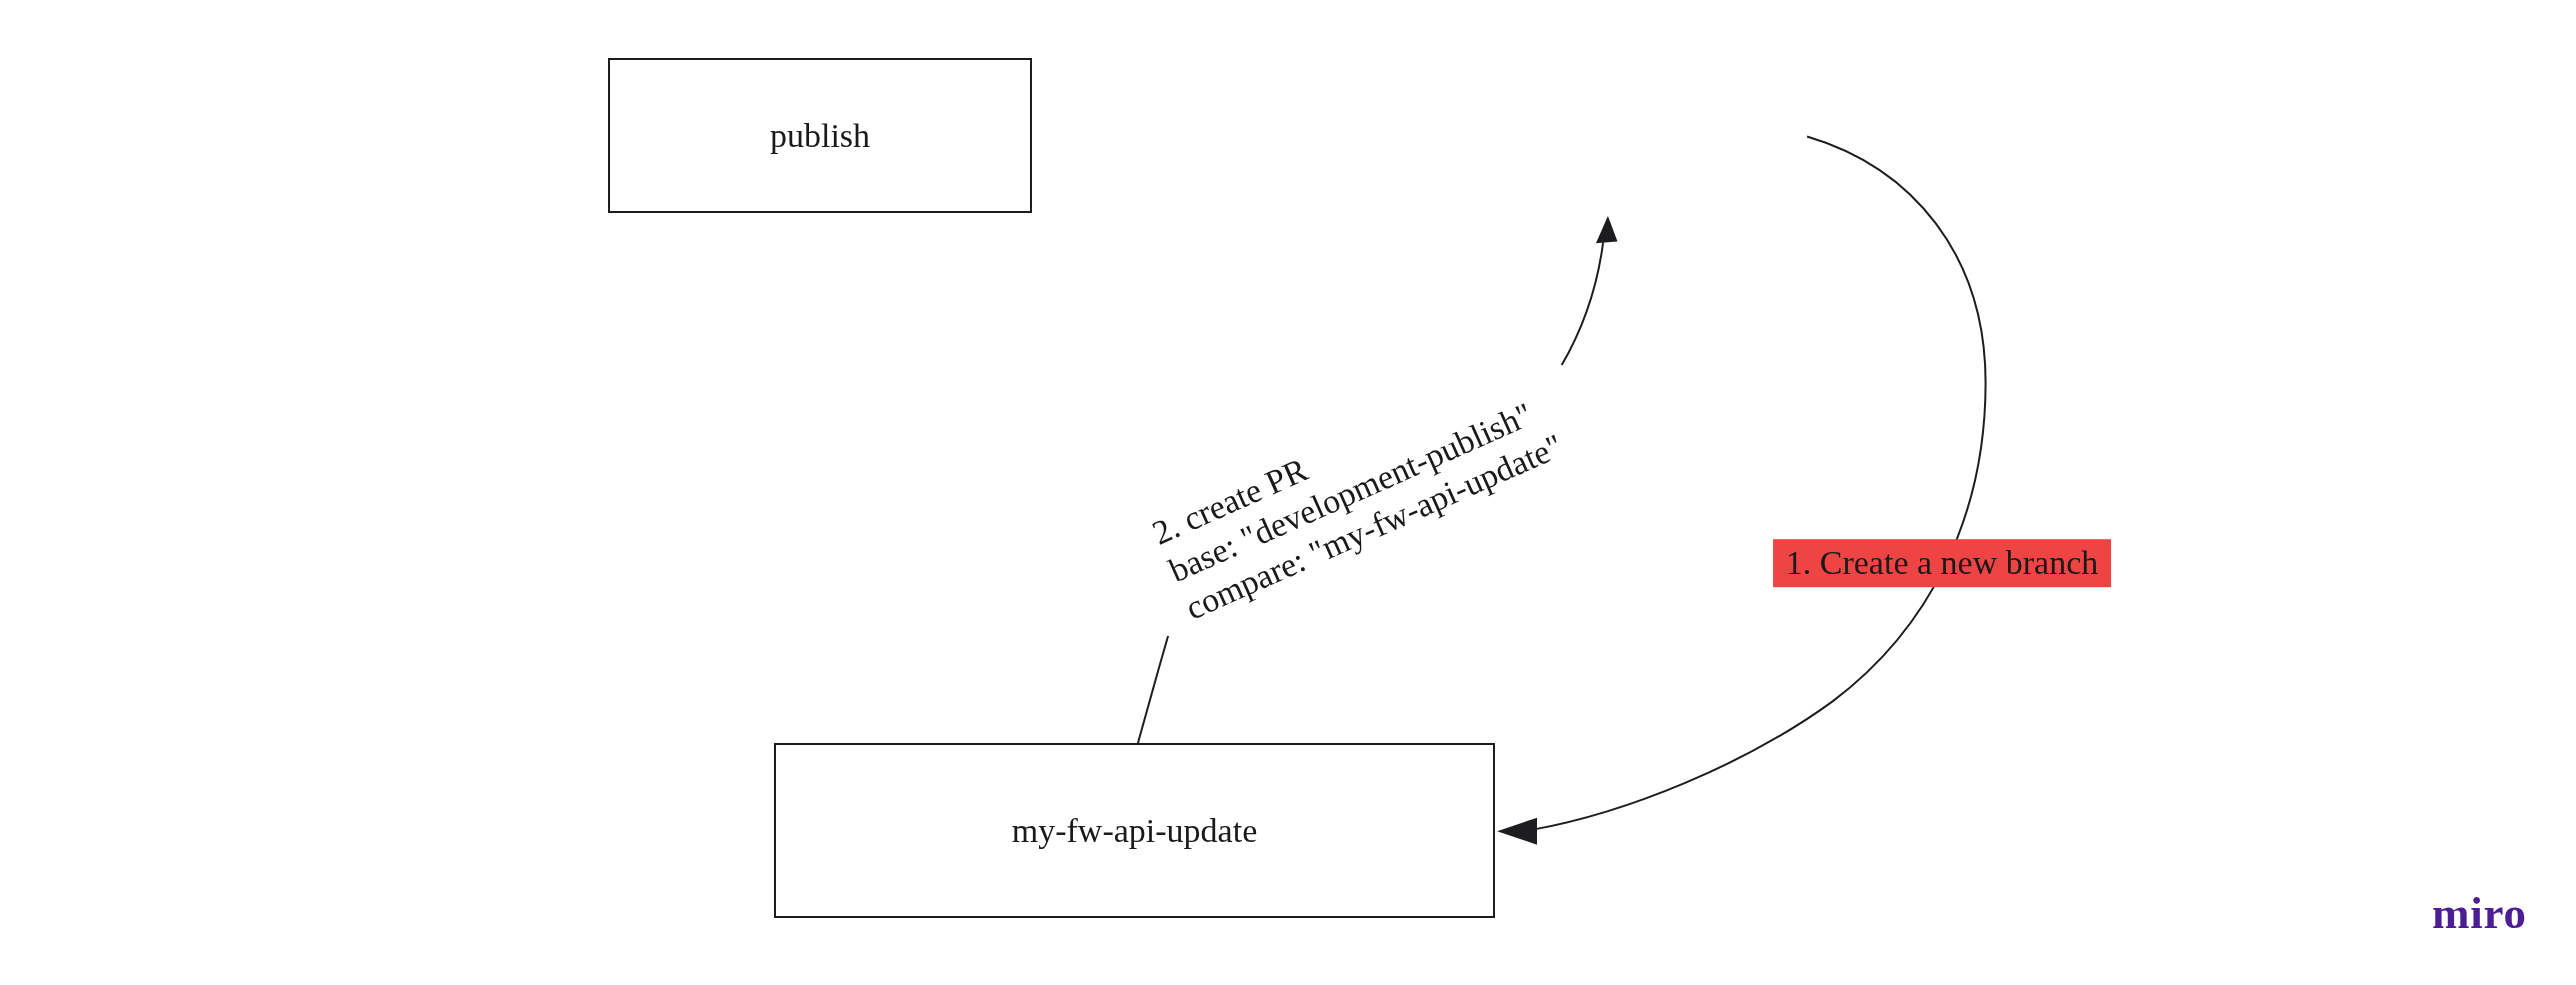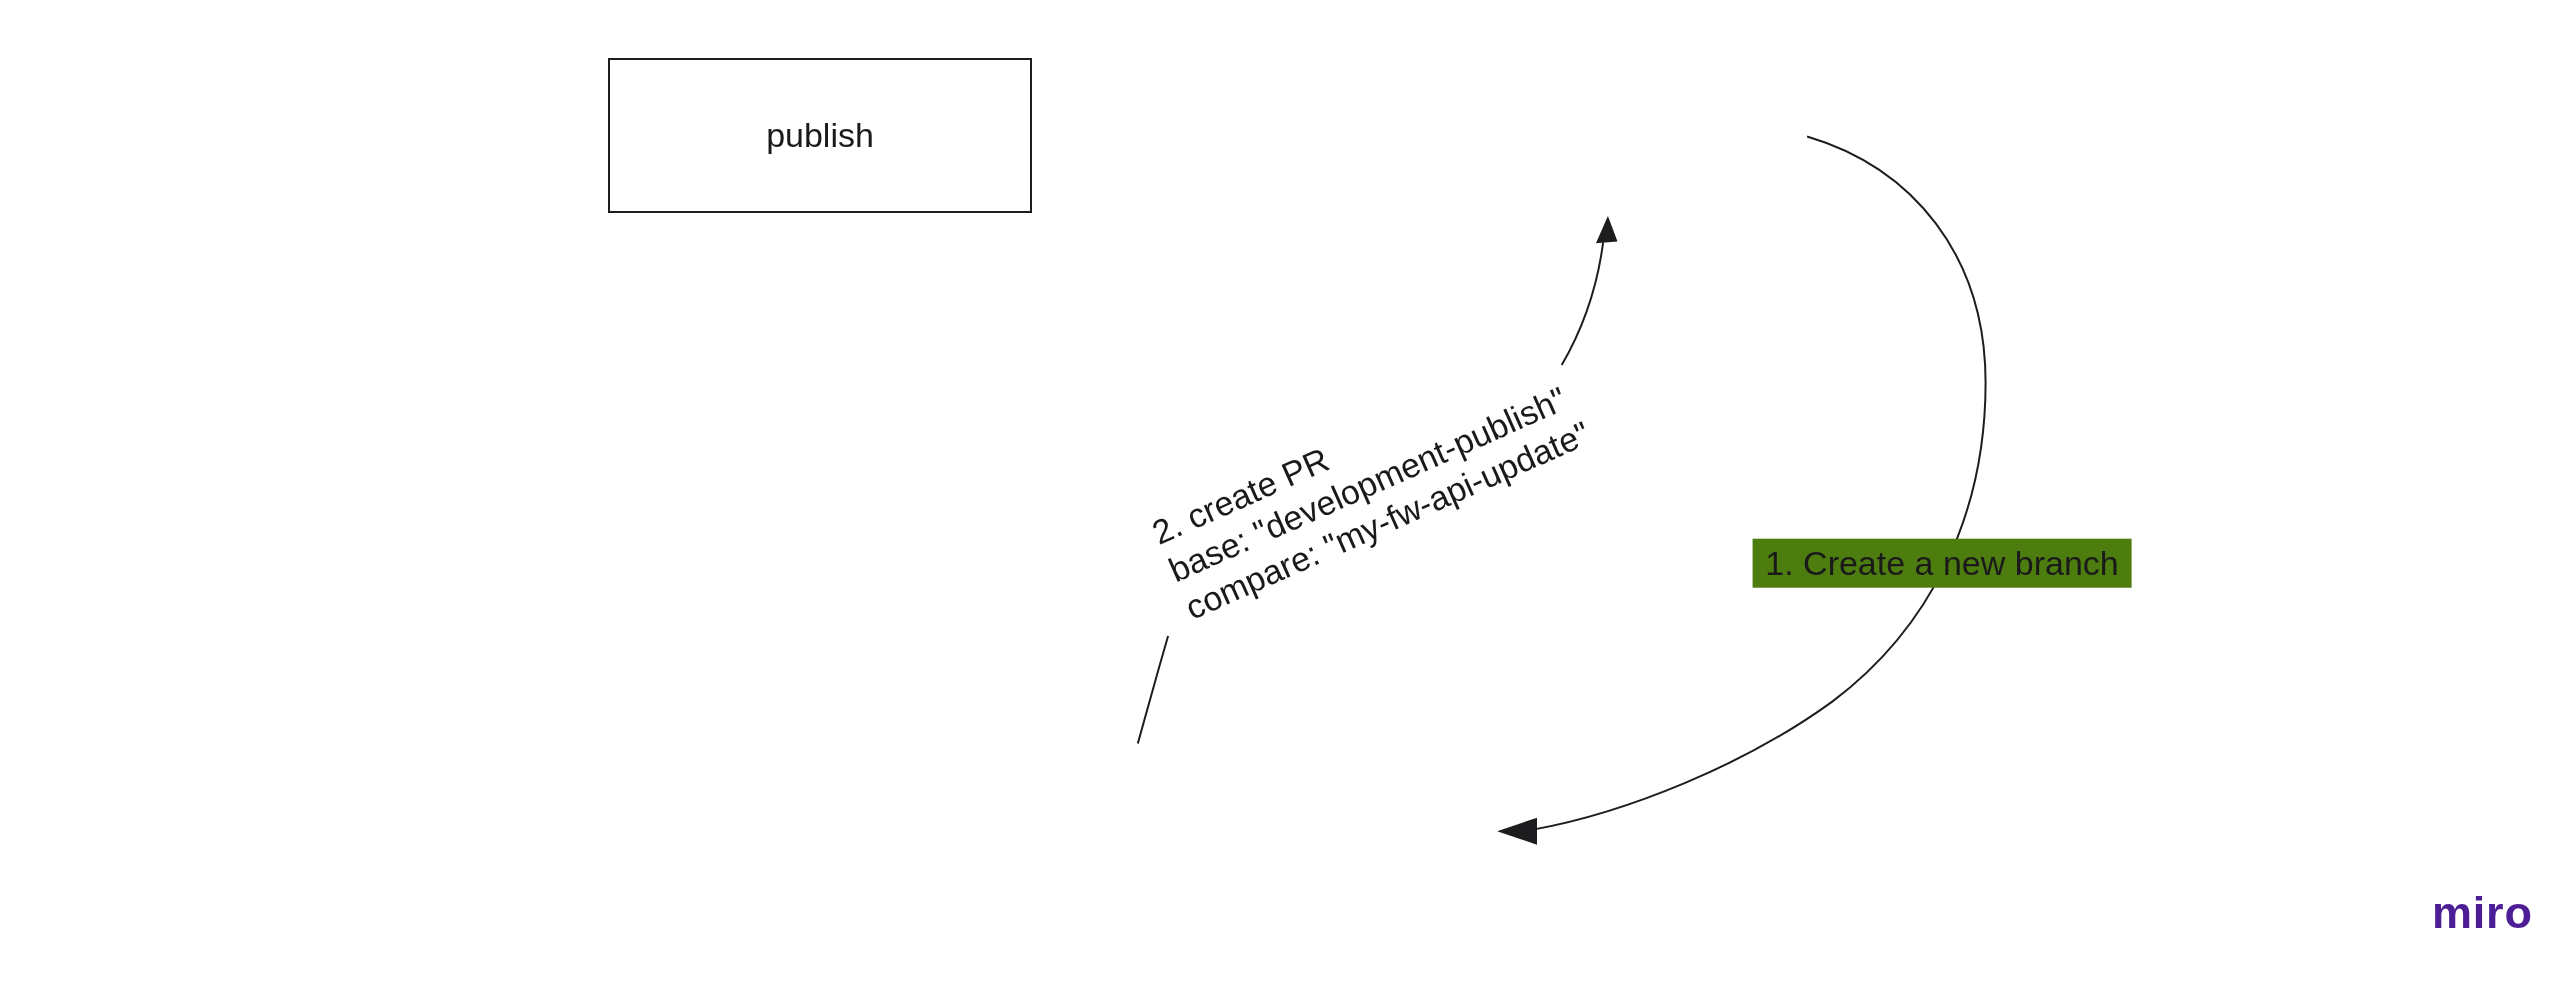--- a/index.html
+++ b/index.html
@@ -2,21 +2,21 @@
 <html style="font-size:12.7px"><head>
 <meta charset="utf-8">
 <style>
   html, body { margin: 0; padding: 0; background: #ffffff; }
   .board {
     position: relative;
     width: 2576px;
     height: 986px;
     background: #ffffff;
     overflow: hidden;
-    font-family: Liberation Sans, sans-serif;
+    font-family: Liberation Serif, serif;
     color: #1a1a1a;
   }
   .connector-layer { position: absolute; left: 0; top: 0; z-index: 1; }
   .shape {
     position: absolute;
     box-sizing: border-box;
     border: 2.8px solid #1d1d1f;
     background: #ffffff;
     display: flex;
     flex-direction: column;
@@ -28,21 +28,21 @@
     z-index: 2;
   }
   .shape-publish            { left: 608px;  top: 58px;  width: 424px; height: 155px; }
   .shape-development-publish{ left: 1408px; top: 58px;  width: 399px; height: 155px; }
   .shape-my-fw-api-update   { left: 774px;  top: 743px; width: 721px; height: 175px; }
   .shape-label { display: block; }
   .label-create-branch {
     position: absolute;
     left: 1942px; top: 563px;
     transform: translate(-50%, -50%);
-    background: #4d7c0f;
+    background: #ef4444;
     padding: 4.8px 12.7px;
     font-size: 34px;
     white-space: nowrap;
     z-index: 3;
   }
   .label-create-pr {
     position: absolute;
     left: 1146px; top: 516px;
     transform: rotate(-24deg);
     transform-origin: 0 0;
@@ -80,20 +80,23 @@
       <path d="M 1960 458 C 1992 403 2006 350 2012 304" fill="none" stroke="#1d1d1f" stroke-width="2.5"></path>
       <polygon points="2018,271 2003,305 2030,303" fill="#1d1d1f"></polygon>
     </g>
   </svg>
 
   <div class="shape shape-publish">
     <span class="shape-label">publish</span>
   </div>
 
 
+  <div class="shape shape-my-fw-api-update">
+    <span class="shape-label">my-fw-api-update</span>
+  </div>
 
   <div class="label-create-branch">1. Create a new branch</div>
 
   <div class="label-create-pr">
     <span class="pr-line">2. create PR</span>
     <span class="pr-line">base: "development-publish"</span>
     <span class="pr-line">compare: "my-fw-api-update"</span>
   </div>
 
   <div class="watermark">miro</div>

